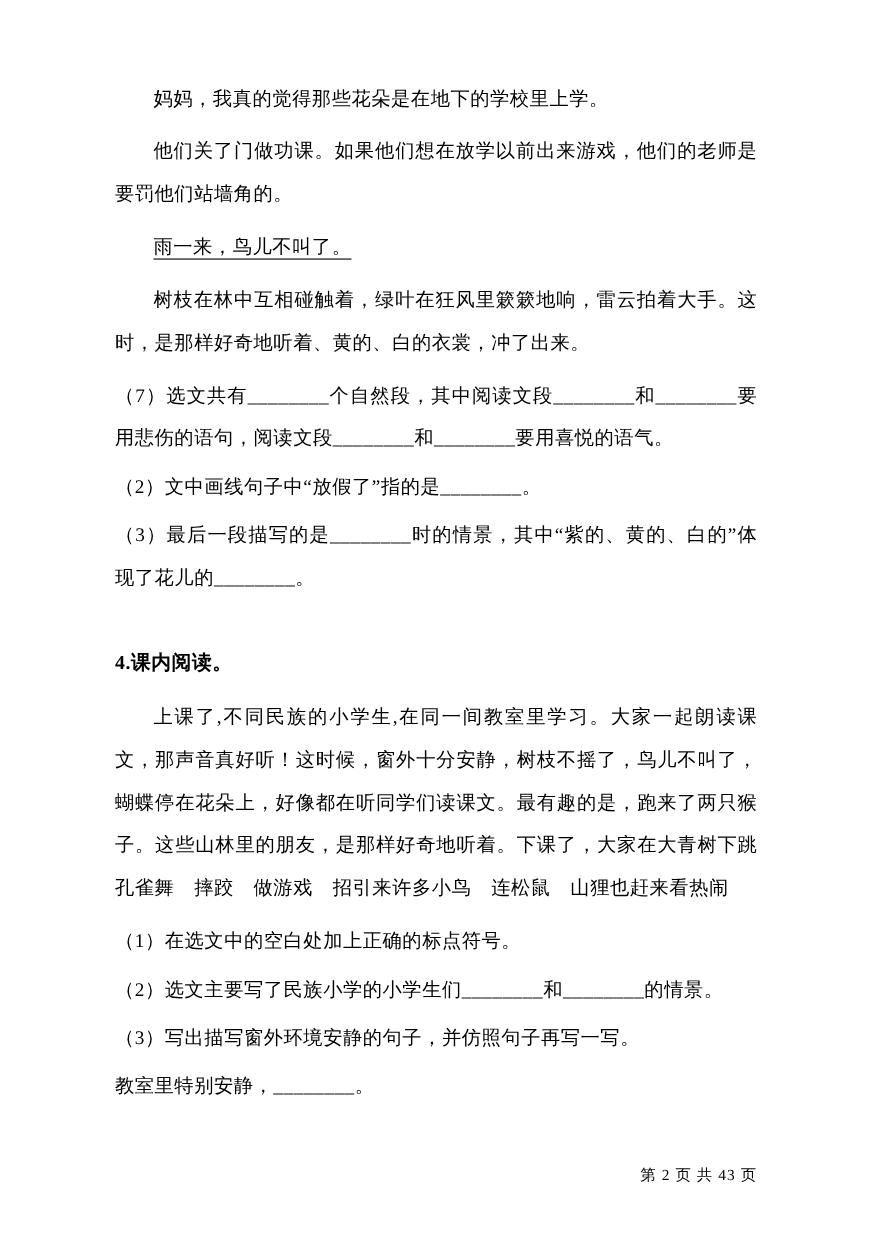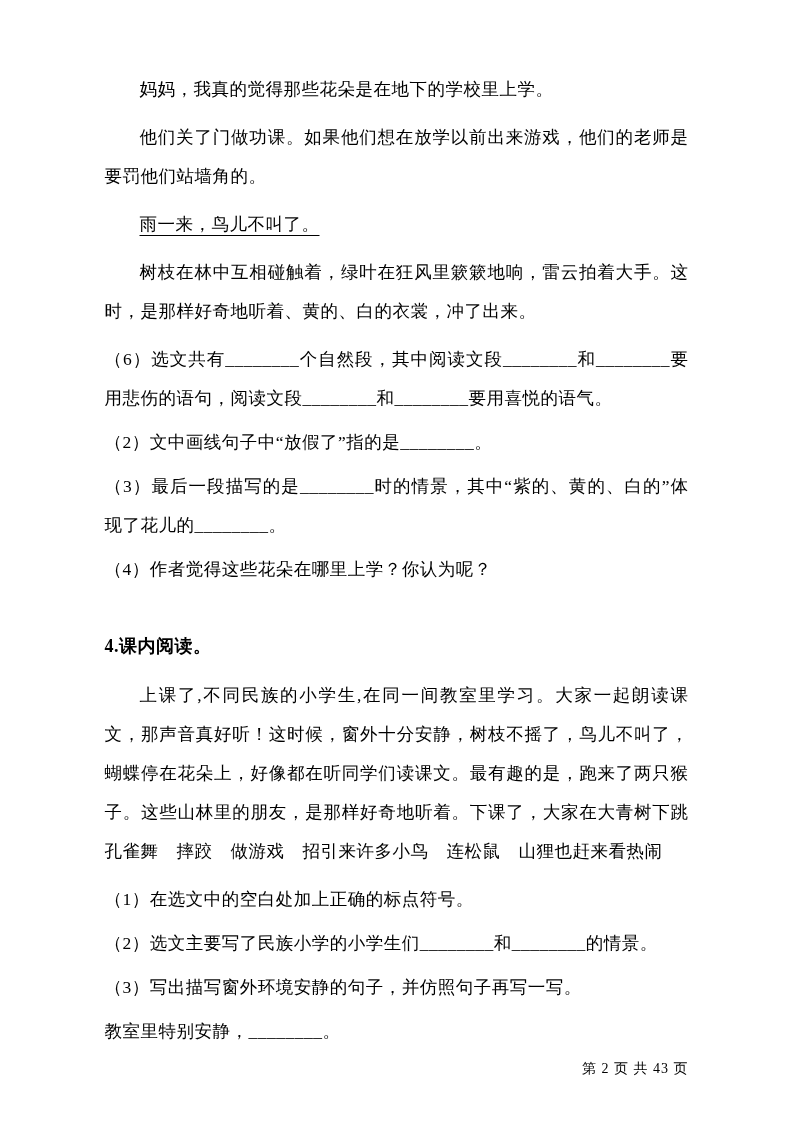--- a/index.html
+++ b/index.html
@@ -58,24 +58,23 @@
 <body>
 
 <div class="page">
 
   <div>
     <p class="para indent">妈妈，我真的觉得那些花朵是在地下的学校里上学。</p>
     <p class="para indent">他们关了门做功课。如果他们想在放学以前出来游戏，他们的老师是要罚他们站墙角的。</p>
     <p class="para indent underline-sentence">雨一来，鸟儿不叫了。</p>
     <p class="para indent">树枝在林中互相碰触着，绿叶在狂风里簌簌地响，雷云拍着大手。这时，是那样好奇地听着、黄的、白的衣裳，冲了出来。</p>
 
-    <p class="question">（6）选文共有________个自然段，其中阅读文段________和________要用悲伤的语句，阅读文段________和________要用喜悦的语气。</p>
+    <p class="question">（7）选文共有________个自然段，其中阅读文段________和________要用悲伤的语句，阅读文段________和________要用喜悦的语气。</p>
     <p class="question">（2）文中画线句子中“放假了”指的是________。</p>
     <p class="question">（3）最后一段描写的是________时的情景，其中“紫的、黄的、白的”体现了花儿的________。</p>
-    <p class="question">（4）作者觉得这些花朵在哪里上学？你认为呢？</p>
   </div>
 
   <div>
     <h2 class="heading">4.课内阅读。</h2>
     <p class="para indent">上课了,不同民族的小学生,在同一间教室里学习。大家一起朗读课文，那声音真好听！这时候，窗外十分安静，树枝不摇了，鸟儿不叫了，蝴蝶停在花朵上，好像都在听同学们读课文。最有趣的是，跑来了两只猴子。这些山林里的朋友，是那样好奇地听着。下课了，大家在大青树下跳孔雀舞　摔跤　做游戏　招引来许多小鸟　连松鼠　山狸也赶来看热闹</p>
 
     <p class="question">（1）在选文中的空白处加上正确的标点符号。</p>
     <p class="question">（2）选文主要写了民族小学的小学生们________和________的情景。</p>
     <p class="question">（3）写出描写窗外环境安静的句子，并仿照句子再写一写。</p>
     <p class="answer-line">教室里特别安静，________。</p>

